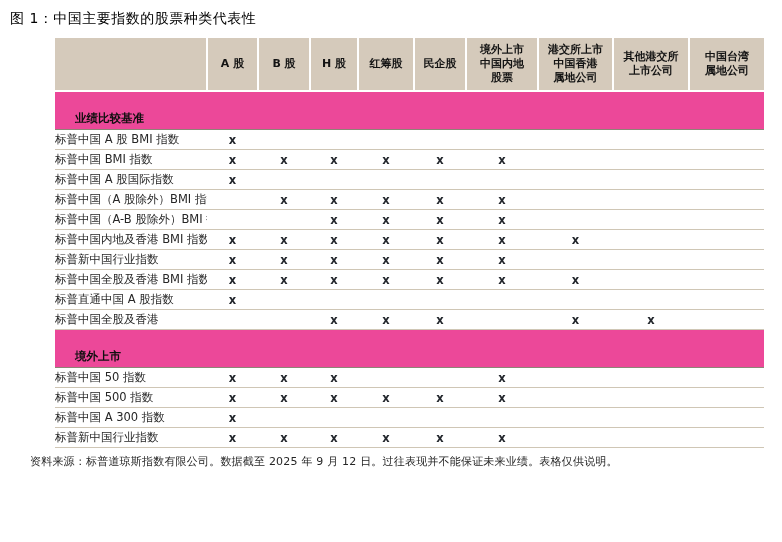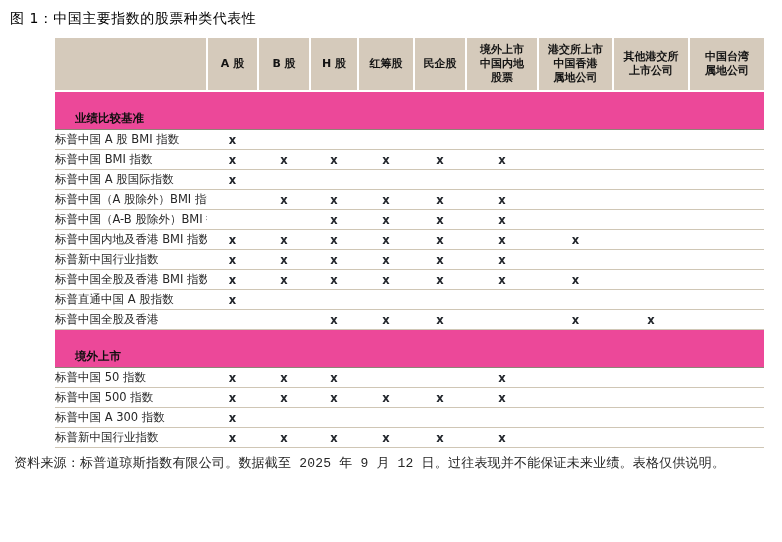--- a/index.html
+++ b/index.html
@@ -36,21 +36,21 @@
     border-bottom:1px solid #cfc6b5;
     font-size:11.5px;height:19px;padding:0;
     background:#ffffff;
   }
   td.rowlabel{padding-left:20px;color:#262626;white-space:nowrap;overflow:hidden;}
   td.mark{
     text-align:center;font-weight:bold;font-size:10.5px;color:#23272d;
     font-family:"DejaVu Sans","Liberation Sans",sans-serif;
   }
   .footer{
-    font-size:13px;color:#262626;margin:6px 0 0 4px;letter-spacing:0.2px;font-family:Liberation Mono, monospace;
+    font-size:11px;color:#262626;margin:6px 0 0 20px;letter-spacing:0.2px;
   }
 </style>
 </head>
 <body>
 
 <div class="page">
   <div class="title">图 1：中国主要指数的股票种类代表性</div>
 
   <div class="table-wrap">
     <table id="tbl">

